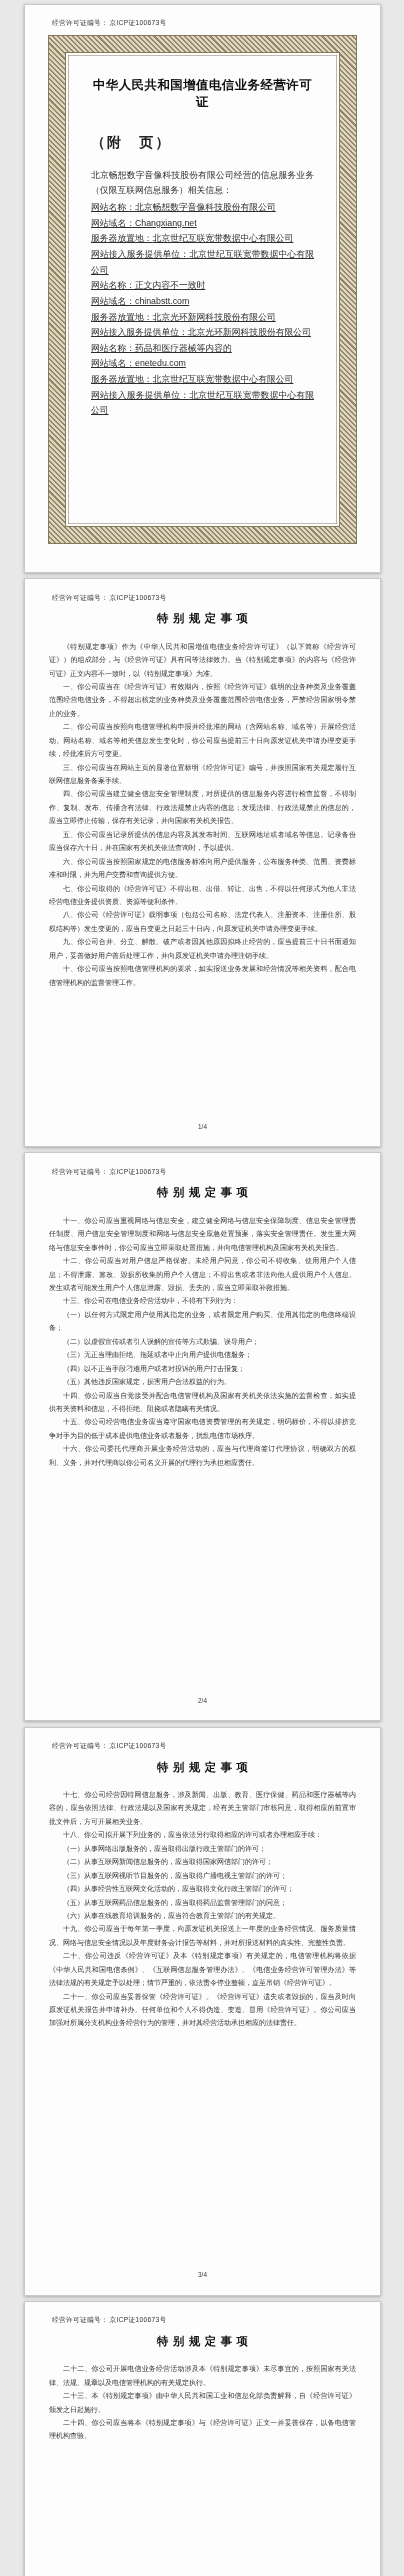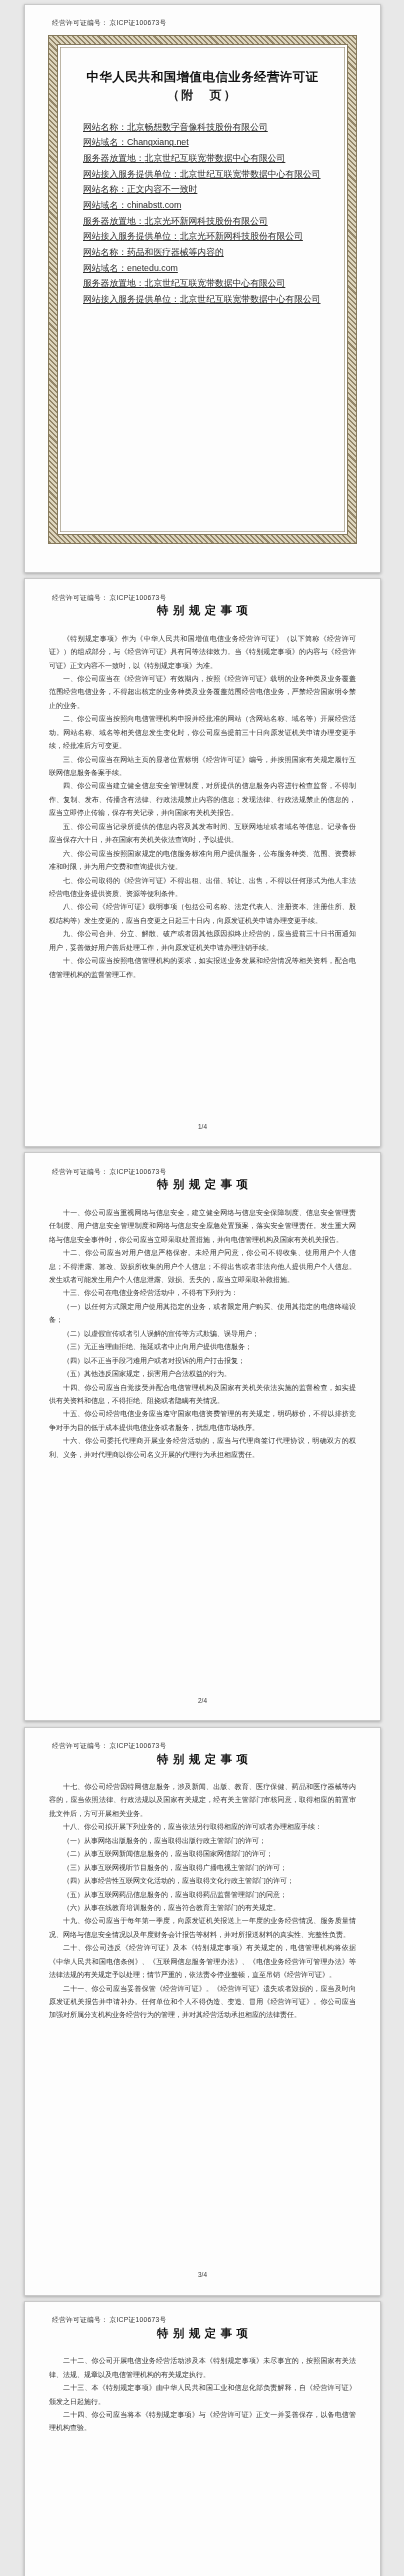--- a/index.html
+++ b/index.html
@@ -38,21 +38,21 @@
     color: #333;
     white-space: nowrap;
   }
   .page-header .hdr-num { margin-left: 1.5px; }
 
   
   .cert-frame {
     position: absolute;
     top: 30px; left: 23px; right: 23px; bottom: 28px;
     background: repeating-linear-gradient(45deg, var(--frame, #94876a) 0 1.5px, #ddd5bd 1.5px 3.6px);
-    padding: 8px;
+    padding: 16px;
     border: 0.5px solid #85795c;
     box-sizing: border-box;
   }
   .cert-inner {
     width: 100%; height: 100%;
     box-sizing: border-box;
     background: var(--paper, #fdfdfd);
     border: 1px solid #85795c;
     box-shadow: inset 0 0 0 2.1px var(--paper, #fdfdfd), inset 0 0 0 2.6px #85795c;
     padding: 24px 25px 0;
@@ -60,41 +60,41 @@
   .cert-title {
     font-family: "Liberation Serif", "DejaVu Serif", serif;
     font-size: 12.4px;
     font-weight: 700;
     text-align: center;
     letter-spacing: 0.5px;
     color: #111;
     margin: 0;
   }
   .cert-subtitle {
-    text-align: center;
-    font-size: 12px;
+    text-align: left;
+    font-size: 14px;
     font-weight: 600;
     letter-spacing: 2.1px;
-    margin-top: 1px;
+    margin-top: 23px;
     color: #222;
   }
   .cert-body {
     margin-top: 15.5px;
     font-size: 8.8px;
     line-height: 1.78;
     color: #2d2d2d;
     text-align: justify;
   }
   .cert-intro { margin: 0 0 1px; }
   .cert-line { margin: 0; text-decoration: underline; }
 
   
   .prov-title {
     margin: 0;
-    padding-top: 24px;
+    padding-top: 32px;
     text-align: center;
     font-size: 11.3px;
     font-weight: 700;
     letter-spacing: 4.6px;
     text-indent: 4.6px;
     font-family: "Liberation Serif", "DejaVu Serif", serif;
     color: #111;
   }
   .prov-body {
     margin: 13.4px 24px 0;
@@ -121,20 +121,21 @@
 
   <section class="page cert-page">
     <div class="page-header">
       <span class="hdr-label">经营许可证编号：</span><span class="hdr-num">京ICP证100673号</span>
     </div>
     <div class="cert-frame">
       <div class="cert-inner">
         <h1 class="cert-title">中华人民共和国增值电信业务经营许可证</h1>
         <div class="cert-subtitle">（附　页）</div>
         <div class="cert-body">
+          <p class="cert-intro">北京畅想数字音像科技股份有限公司经营的信息服务业务（仅限互联网信息服务）相关信息：</p>
           <div id="cert-entries">
               <p class="cert-line"><span>网站名称：</span><span>北京畅想数字音像科技股份有限公司</span></p>
               <p class="cert-line"><span>网站域名：</span><span>Changxiang.net</span></p>
               <p class="cert-line"><span>服务器放置地：</span><span>北京世纪互联宽带数据中心有限公司</span></p>
               <p class="cert-line"><span>网站接入服务提供单位：</span><span>北京世纪互联宽带数据中心有限公司</span></p>
               <p class="cert-line"><span>网站名称：</span><span>正文内容不一致时</span></p>
               <p class="cert-line"><span>网站域名：</span><span>chinabstt.com</span></p>
               <p class="cert-line"><span>服务器放置地：</span><span>北京光环新网科技股份有限公司</span></p>
               <p class="cert-line"><span>网站接入服务提供单位：</span><span>北京光环新网科技股份有限公司</span></p>
               <p class="cert-line"><span>网站名称：</span><span>药品和医疗器械等内容的</span></p>

